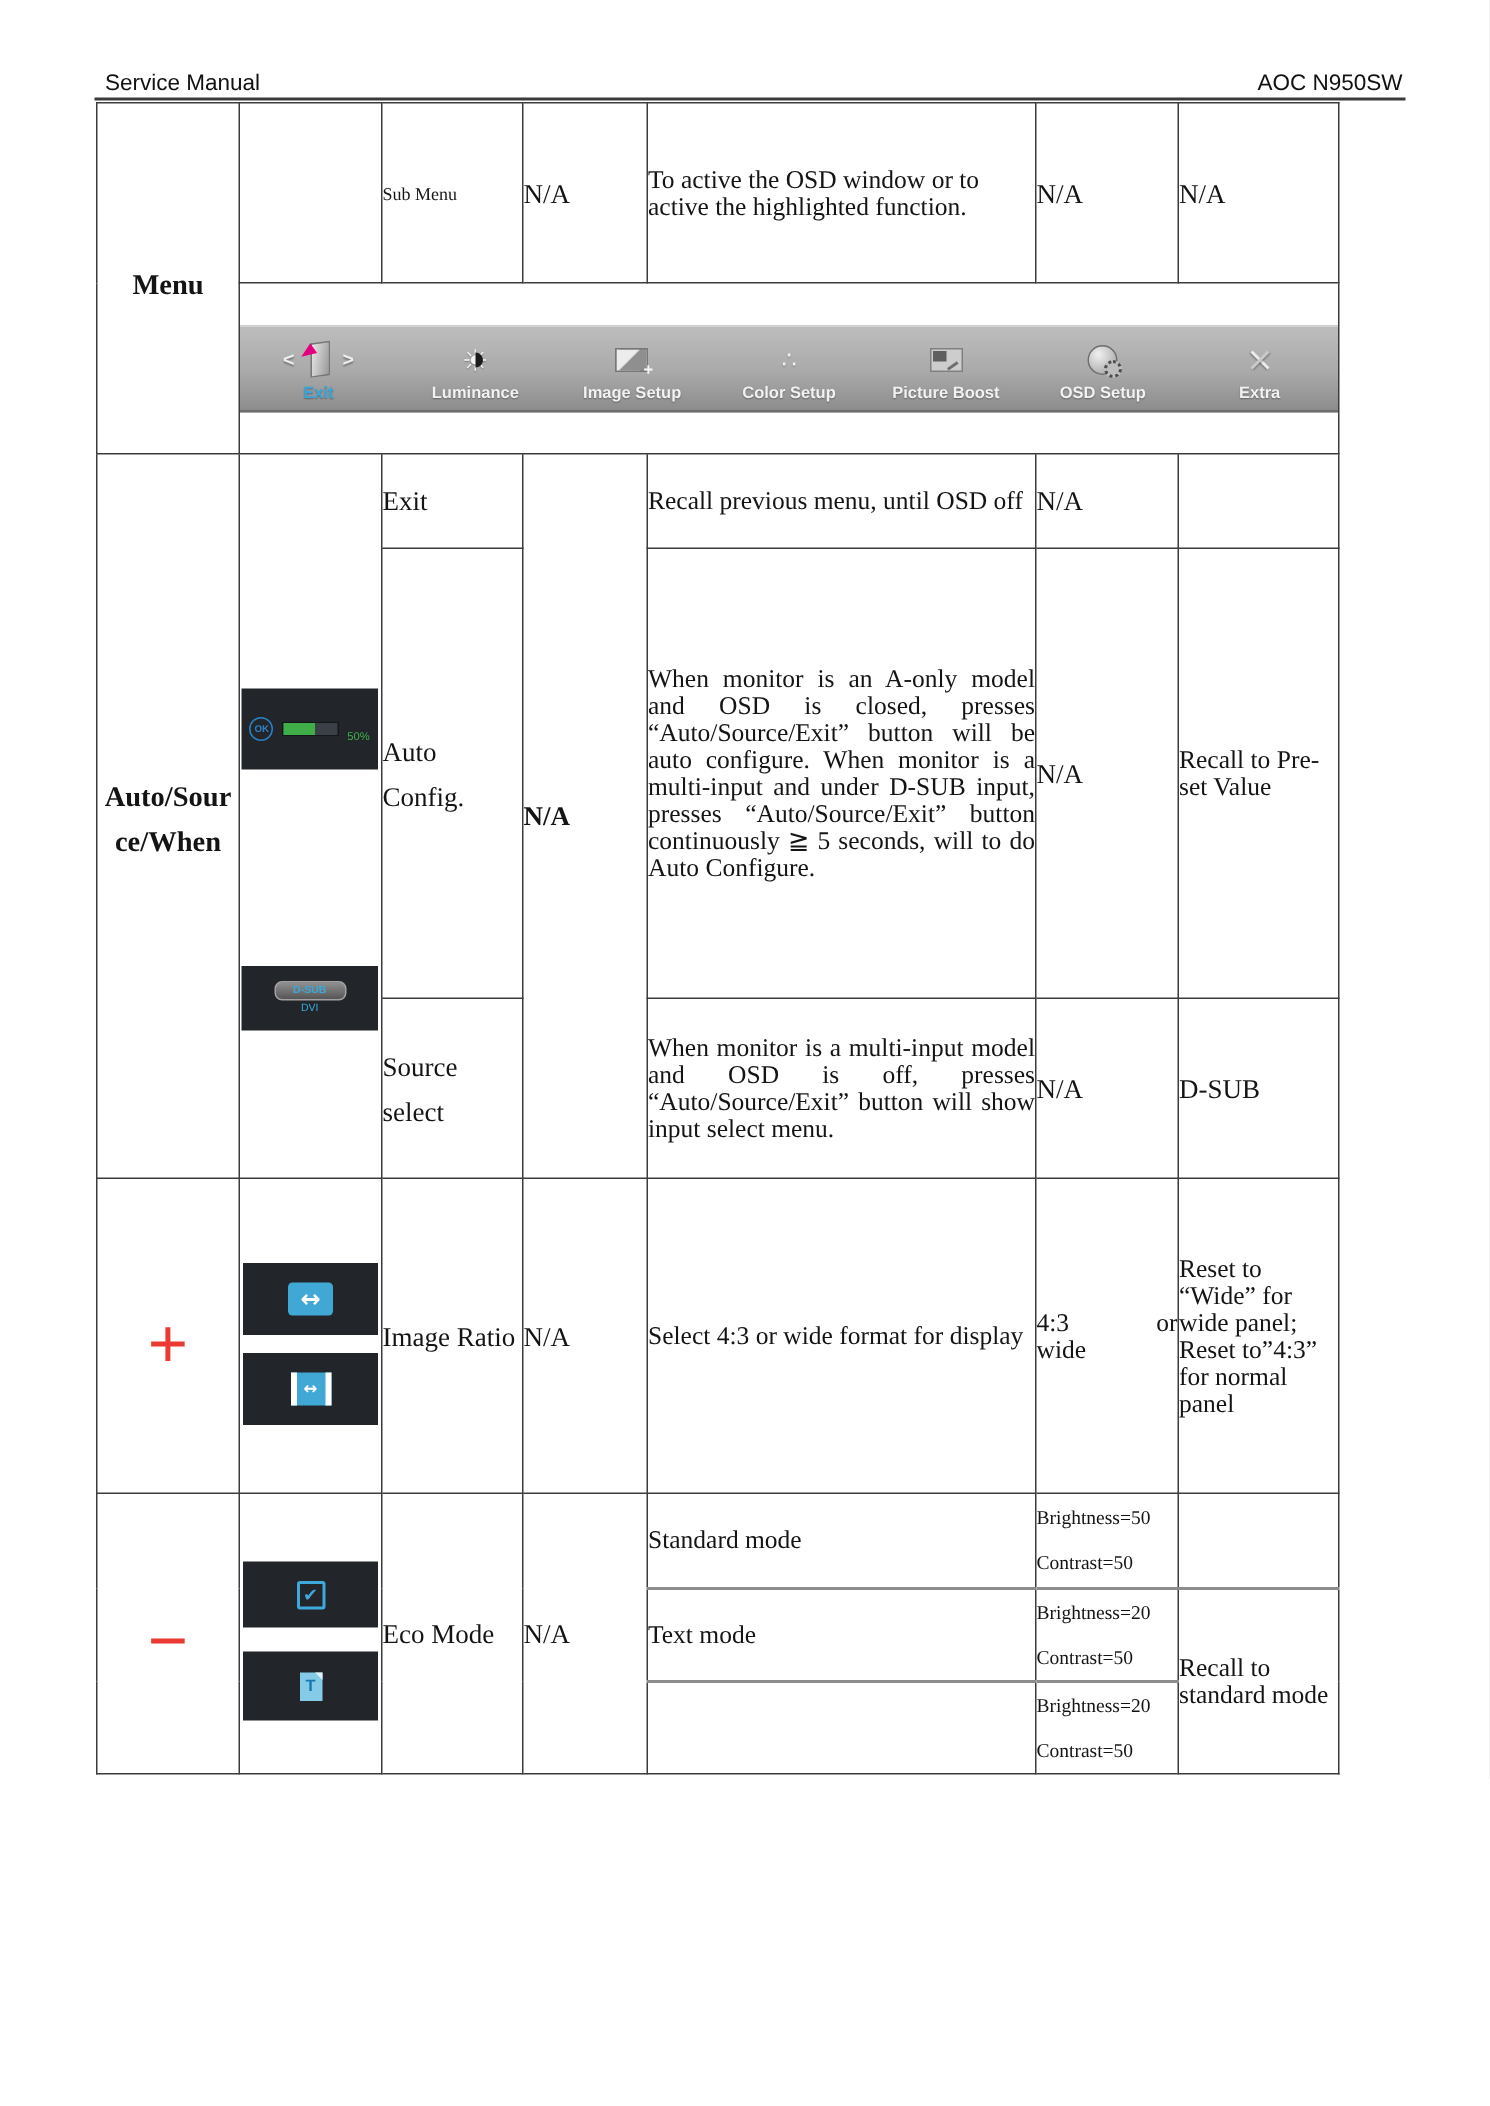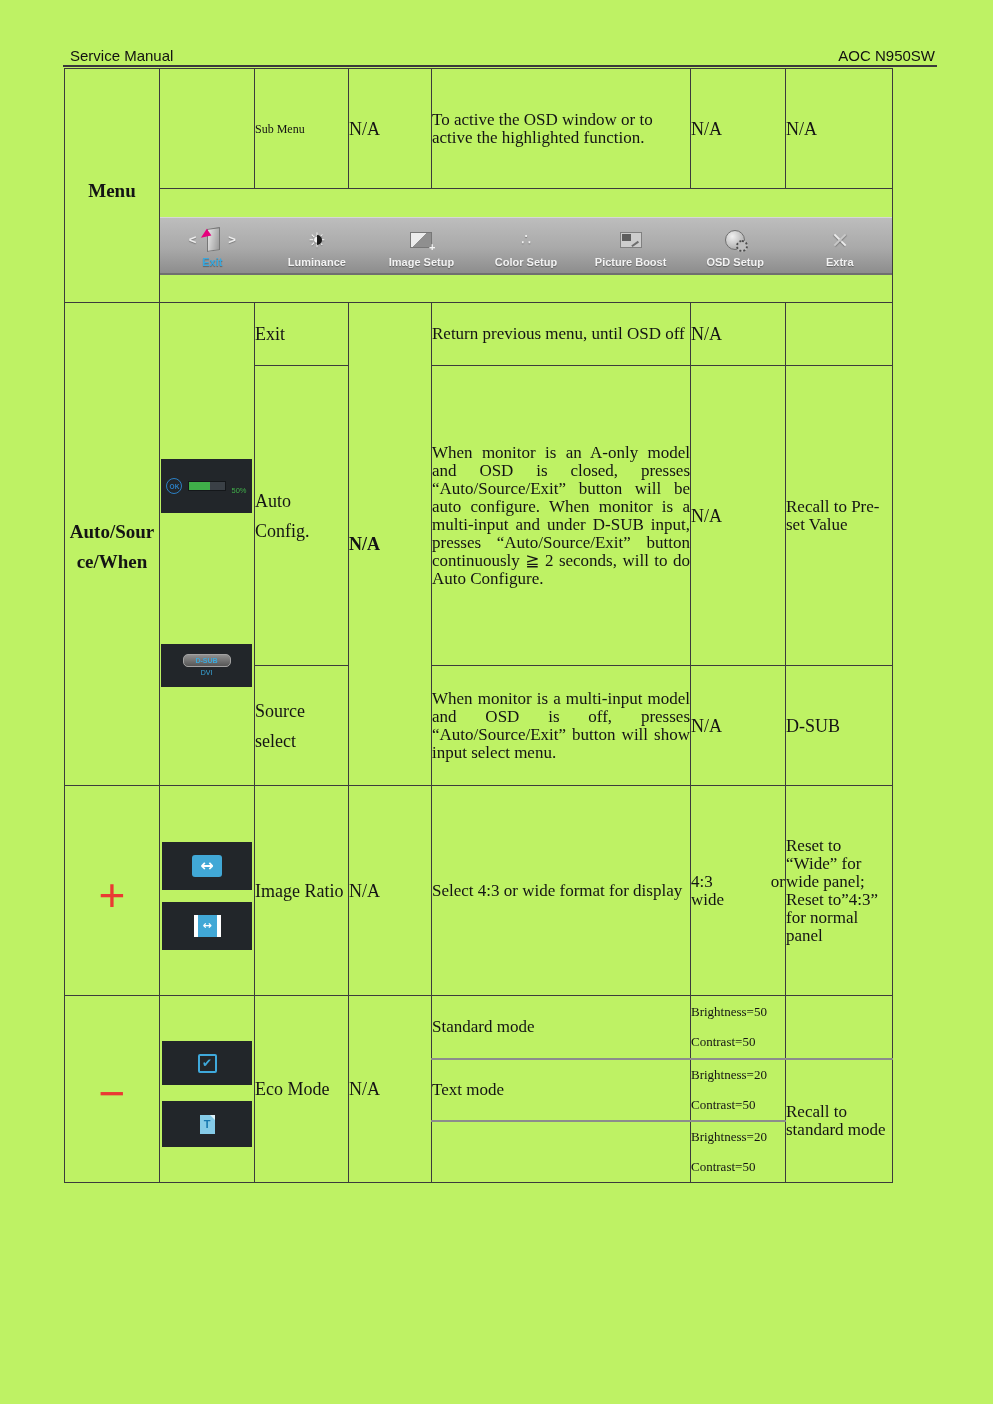--- a/index.html
+++ b/index.html
@@ -1,17 +1,17 @@
 <!DOCTYPE html>
 <html><head>
 <meta charset="utf-8">
 <style>
   html,body { margin:0; padding:0; background:#e9e9e9; }
   .page {
-    position:relative; width:993px; height:1404px; background:#bef264;
+    position:relative; width:993px; height:1404px; background:#ffffff;
     font-family:"Liberation Serif","DejaVu Serif",serif; color:#141414;
     margin:0 auto; overflow:hidden;
   }
   
   .hdr-left  { position:absolute; left:70px;  top:47px; font:15px/18px "Liberation Sans","DejaVu Sans",sans-serif; color:#111; }
   .hdr-right { position:absolute; right:58px; top:47px; font:15px/18px "Liberation Sans","DejaVu Sans",sans-serif; color:#111; }
   .hdr-rule  { position:absolute; left:63px; top:65px; width:874px; height:0; border-top:2px solid #3a3a3a; }
   
   .page-num  { position:absolute; left:0; top:1330px; width:100%; text-align:center; font:15px/18px "Liberation Sans","DejaVu Sans",sans-serif; color:#111; }
 
@@ -213,34 +213,34 @@
           </span>
         </div>
       </td>
       <td class="pl txt18">
         <span>Exit</span>
       </td>
       <td rowspan="3" class="pl txt18 bold">
         <span>N/A</span>
       </td>
       <td class="pl txt just">
-        <span>Return previous menu, until OSD off</span>
+        <span>Recall previous menu, until OSD off</span>
       </td>
       <td class="pl txt18">
         <span>N/A</span>
       </td>
       <td></td>
     </tr>
 
     <tr style="height:300px">
       <td class="pl txt18">
         <span>Auto Config.</span>
       </td>
       <td class="pl txt just">
-        <span>When monitor is an A-only model and OSD is closed, presses “Auto/Source/Exit” button will be auto configure. When monitor is a multi-input and under D-SUB input, presses “Auto/Source/Exit” button continuously ≧ 2 seconds, will to do Auto Configure.</span>
+        <span>When monitor is an A-only model and OSD is closed, presses “Auto/Source/Exit” button will be auto configure. When monitor is a multi-input and under D-SUB input, presses “Auto/Source/Exit” button continuously ≧ 5 seconds, will to do Auto Configure.</span>
       </td>
       <td class="pl txt18">
         <span>N/A</span>
       </td>
       <td class="pl txt">
         <span>Recall to Pre-set Value</span>
       </td>
     </tr>
 
     <tr style="height:120px">

